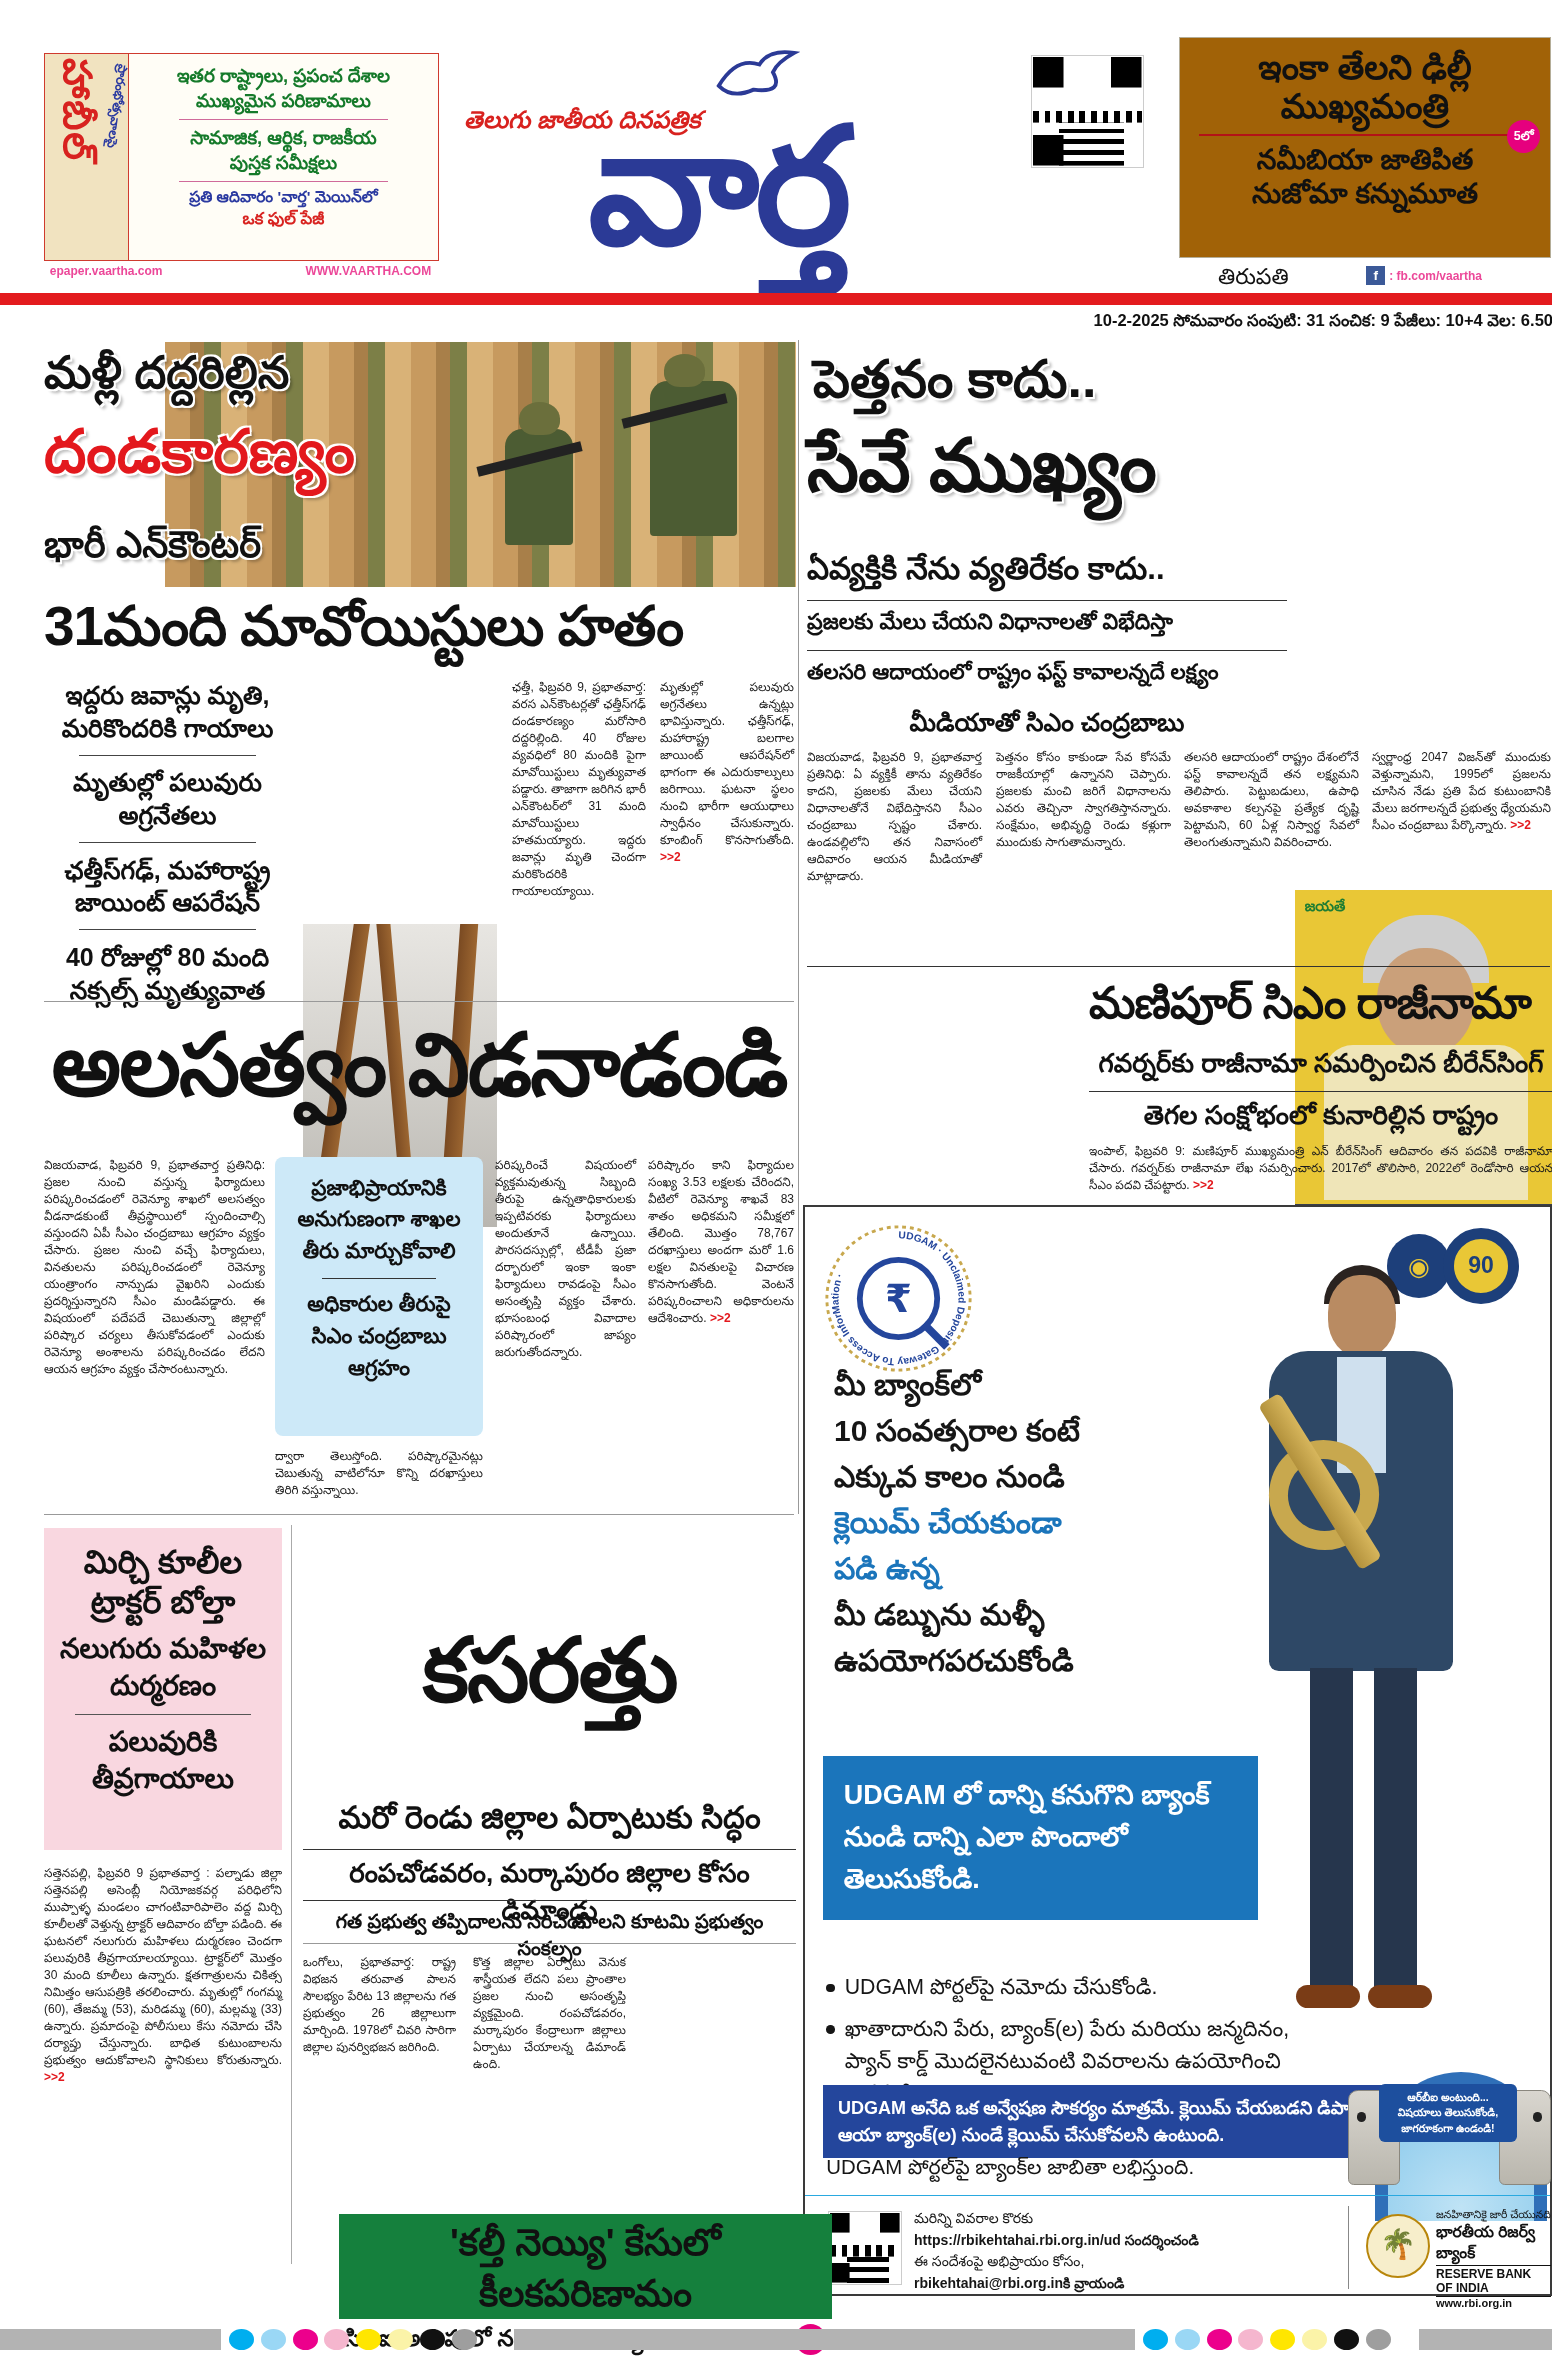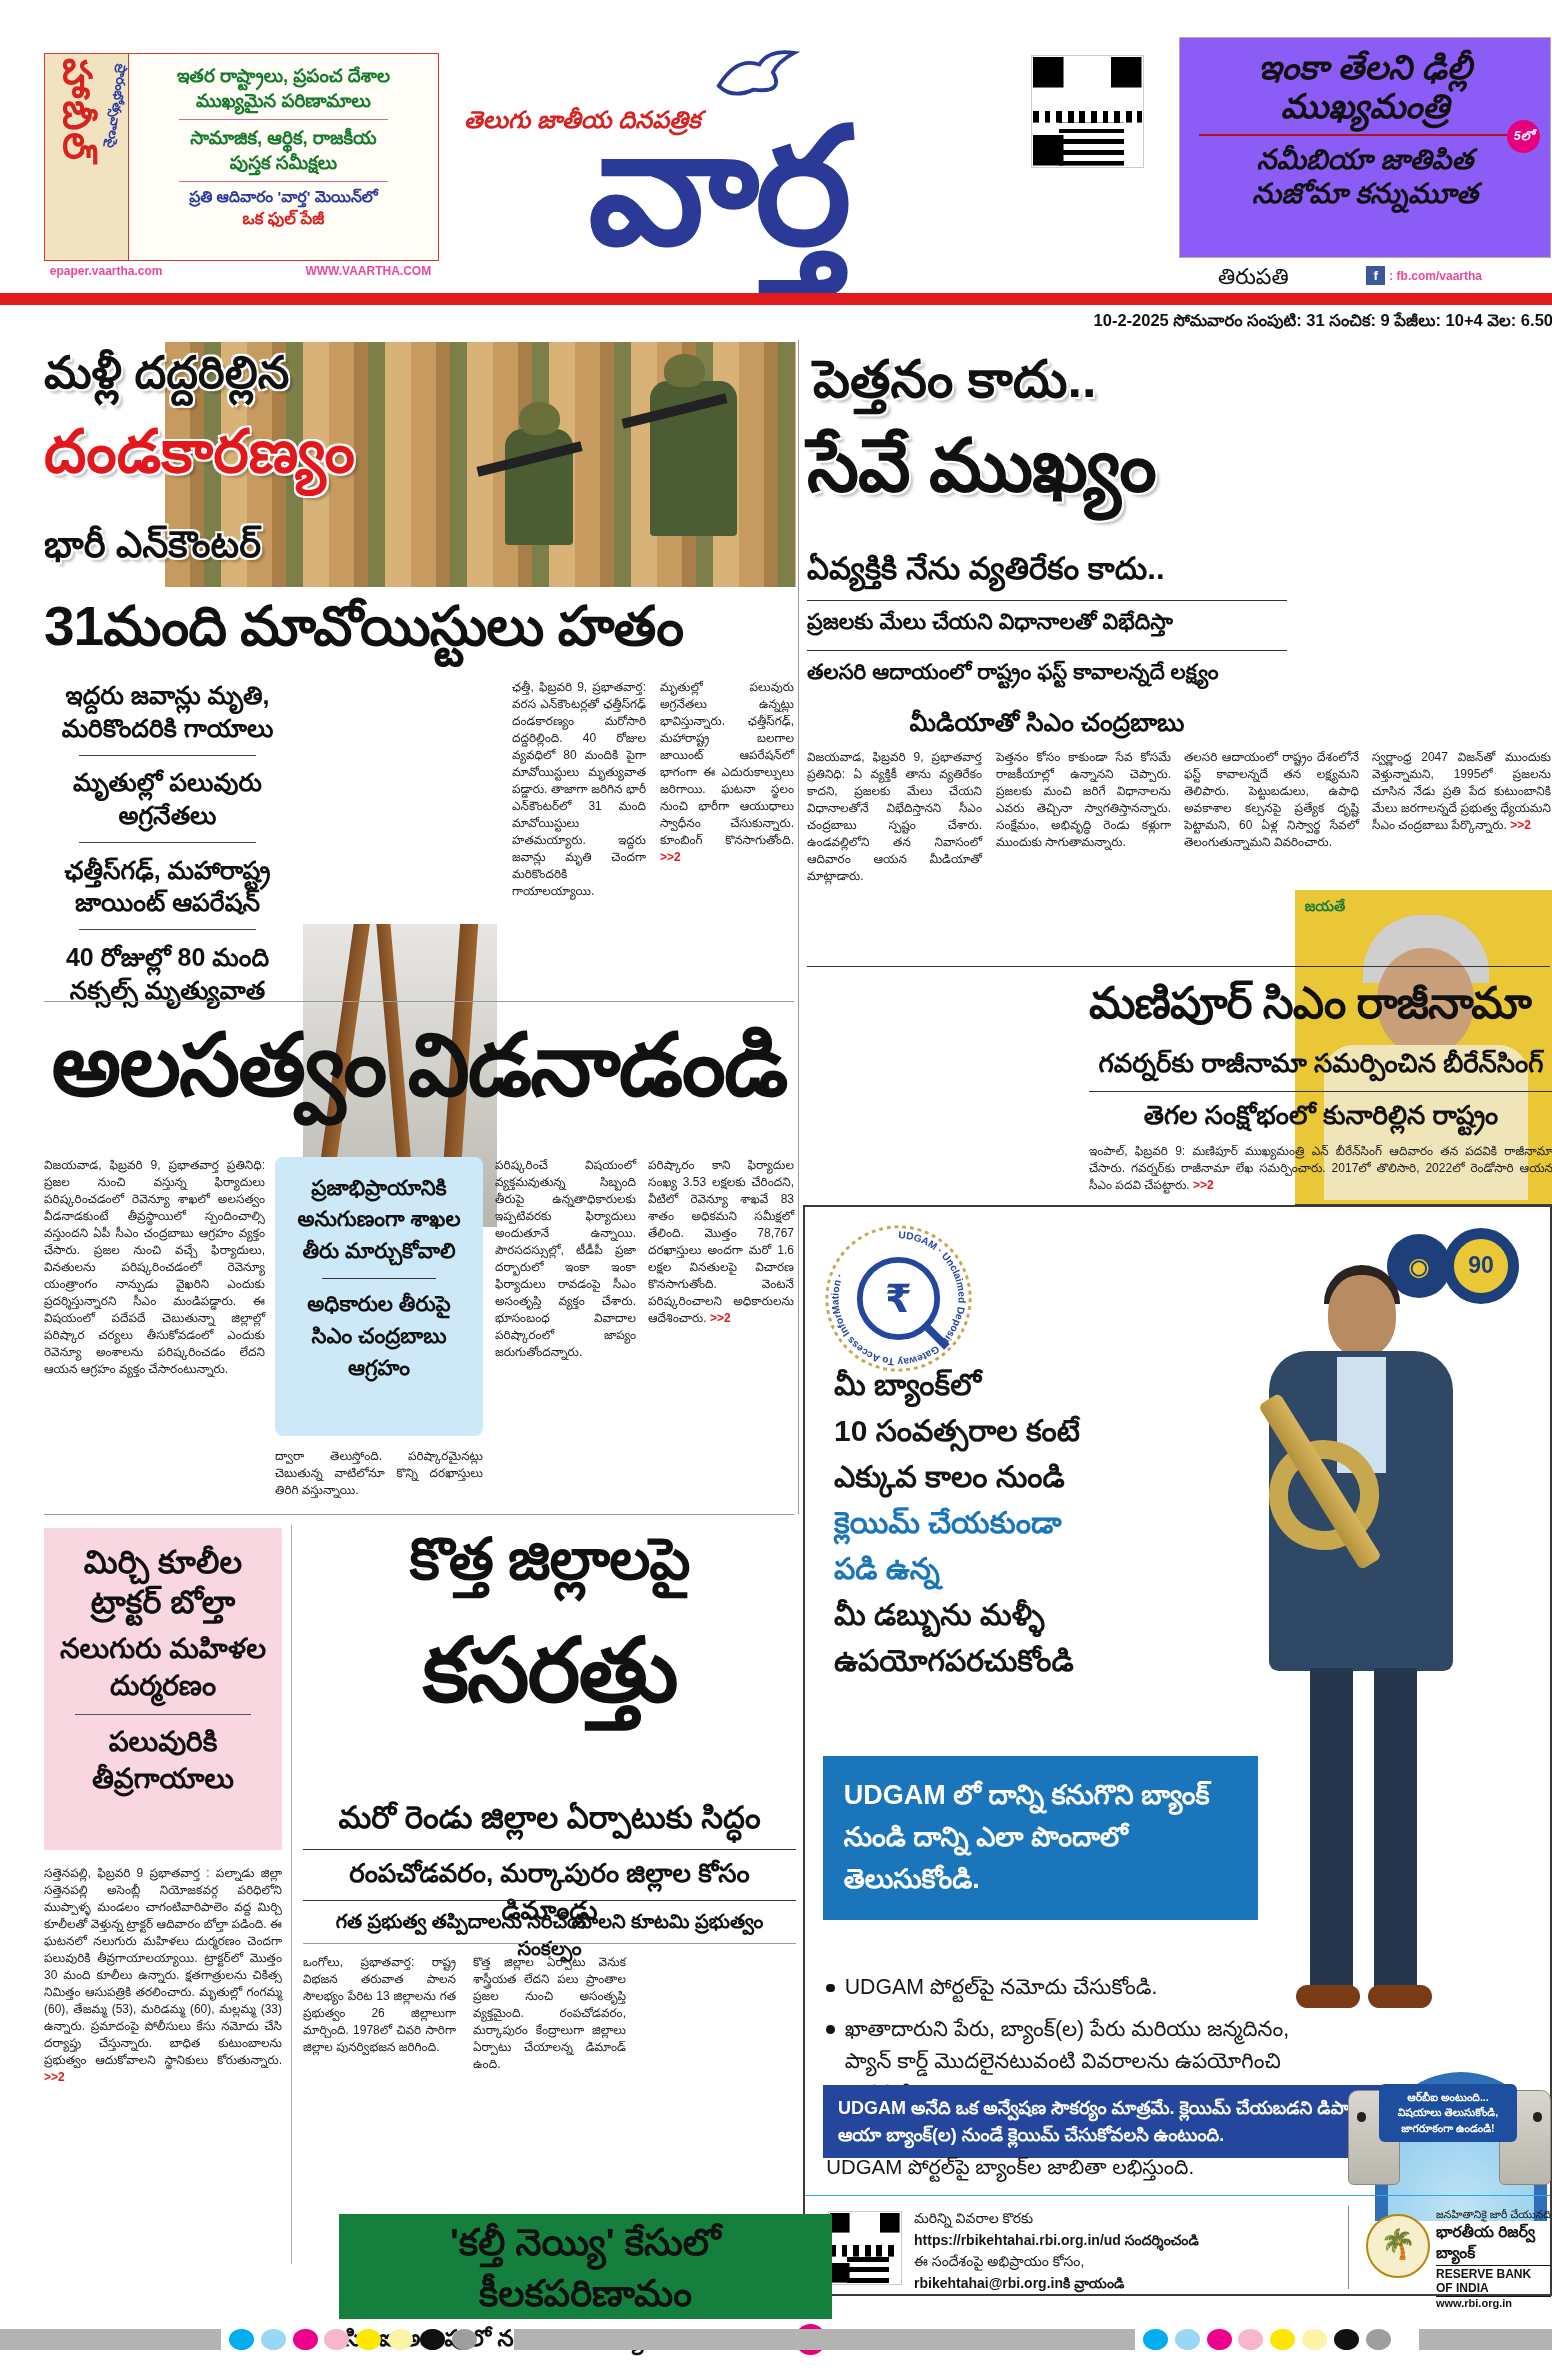--- a/index.html
+++ b/index.html
@@ -20,21 +20,21 @@
   .promo-side .vred{position:absolute;left:5.8px;top:3.9px;color:#d8221f;font-weight:bold;font-size:39px;writing-mode:vertical-rl;letter-spacing:1.9px;}
   .promo-side .vblue{position:absolute;right:1.9px;top:9.7px;color:#2a39a0;font-weight:bold;font-size:12.6px;writing-mode:vertical-rl;transform:rotate(8deg);}
   .promo-main{flex:1;padding:9.7px 5.8px;text-align:center;}
   .promo-green{color:#157a2a;font-weight:bold;font-size:18.4px;line-height:1.35;}
   .promo-div{width:70%;margin:5.8px auto;border-top:1.5px solid #d06a9a;}
   .promo-blue{color:#2a39a0;font-weight:bold;font-size:15.5px;}
   .promo-red{color:#d8221f;font-weight:bold;font-size:16.5px;}
   .url-red{color:#ec4899;font-weight:bold;font-size:12px;}
   .logo-word{color:#2b3a96;font-weight:bold;font-size:163px;line-height:1;letter-spacing:-3.9px;}
   .tagline{color:#d8221f;font-weight:bold;font-style:italic;font-size:24px;}
-  .rt-box{background:#8b5cf6;border:1px solid #b4ad98;text-align:center;padding:9.7px 5.8px;font-style:italic;}
+  .rt-box{background:#a16207;border:1px solid #b4ad98;text-align:center;padding:9.7px 5.8px;}
   .rt-h1{font-size:34px;font-weight:bold;line-height:1.15;}
   .rt-h2{font-size:28px;font-weight:bold;line-height:1.2;}
   .rt-rule{position:relative;border-top:2.9px solid #b31217;margin:7.8px 13.6px 7.8px 13.6px;}
   .badge-pink{position:absolute;right:-9.7px;top:-15.5px;width:33px;height:33px;border-radius:50%;
               background:#e6007e;color:#fff;font-size:12.6px;font-weight:bold;line-height:33px;text-align:center;}
   .redbar{background:#e31b1e;}
   .pub{font-size:11px;color:#222;}
   .issue{font-size:16.5px;font-weight:bold;}
   
   .ph{overflow:hidden;position:relative;}
@@ -356,21 +356,20 @@
     <div class="pk-h1">మిర్చి కూలీల ట్రాక్టర్ బోల్తా</div>
     <div class="pk-h2" style="margin-top:9.7px;">నలుగురు మహిళల దుర్మరణం</div>
     <div class="pk-dv"></div>
     <div class="pk-h2">పలువురికి తీవ్రగాయాలు</div>
   </div>
   <div class="abs body-txt" style="left:44px;top:1865px;width:238px;height:396px;">
     <span>సత్తెనపల్లి, ఫిబ్రవరి 9 ప్రభాతవార్త : పల్నాడు జిల్లా సత్తెనపల్లి అసెంబ్లీ నియోజకవర్గ పరిధిలోని ముప్పాళ్ళ మండలం చాగంటివారిపాలెం వద్ద మిర్చి కూలీలతో వెళ్తున్న ట్రాక్టర్ ఆదివారం బోల్తా పడింది. ఈ ఘటనలో నలుగురు మహిళలు దుర్మరణం చెందగా పలువురికి తీవ్రగాయాలయ్యాయి. ట్రాక్టర్‌లో మొత్తం 30 మంది కూలీలు ఉన్నారు. క్షతగాత్రులను చికిత్స నిమిత్తం ఆసుపత్రికి తరలించారు. మృతుల్లో గంగమ్మ (60), తేజమ్మ (53), మరిడమ్మ (60), మల్లమ్మ (33) ఉన్నారు. ప్రమాదంపై పోలీసులు కేసు నమోదు చేసి దర్యాప్తు చేస్తున్నారు. బాధిత కుటుంబాలను ప్రభుత్వం ఆదుకోవాలని స్థానికులు కోరుతున్నారు.</span>
     <span class="jump">&gt;&gt;2</span>
   </div>
 
-  <div class="abs dst-h1 ctr" style="left:303px;top:1525px;width:493px;">కొత్త జిల్లాలపై</div>
   <div class="abs dst-h2 ctr" style="left:303px;top:1619px;width:493px;">కసరత్తు</div>
   <div class="abs dst-s1 ctr" style="left:303px;top:1800px;width:493px;">మరో రెండు జిల్లాల ఏర్పాటుకు సిద్ధం</div>
   <div class="abs rule-h" style="left:303px;top:1849px;width:493px;"></div>
   <div class="abs dst-s2 ctr" style="left:303px;top:1858px;width:493px;">రంపచోడవరం, మర్కాపురం జిల్లాల కోసం డిమాండ్లు</div>
   <div class="abs rule-h" style="left:303px;top:1900px;width:493px;"></div>
   <div class="abs dst-lead ctr" style="left:303px;top:1910px;width:493px;">గత ప్రభుత్వ తప్పిదాలను సరిచేయాలని కూటమి ప్రభుత్వం సంకల్పం</div>
   <div class="abs rule-soft" style="left:303px;top:1943px;width:493px;"></div>
   <div class="abs body-txt" style="left:303px;top:1954px;width:153px;height:250px;">ఒంగోలు, ప్రభాతవార్త: రాష్ట్ర విభజన తరువాత పాలన సౌలభ్యం పేరిట 13 జిల్లాలను గత ప్రభుత్వం 26 జిల్లాలుగా మార్చింది. 1978లో చివరి సారిగా జిల్లాల పునర్విభజన జరిగింది.</div>
   <div class="abs body-txt" style="left:473px;top:1954px;width:153px;height:250px;">కొత్త జిల్లాల ఏర్పాటు వెనుక శాస్త్రీయత లేదని పలు ప్రాంతాల ప్రజల నుంచి అసంతృప్తి వ్యక్తమైంది. రంపచోడవరం, మర్కాపురం కేంద్రాలుగా జిల్లాలు ఏర్పాటు చేయాలన్న డిమాండ్ ఉంది.</div>
 

